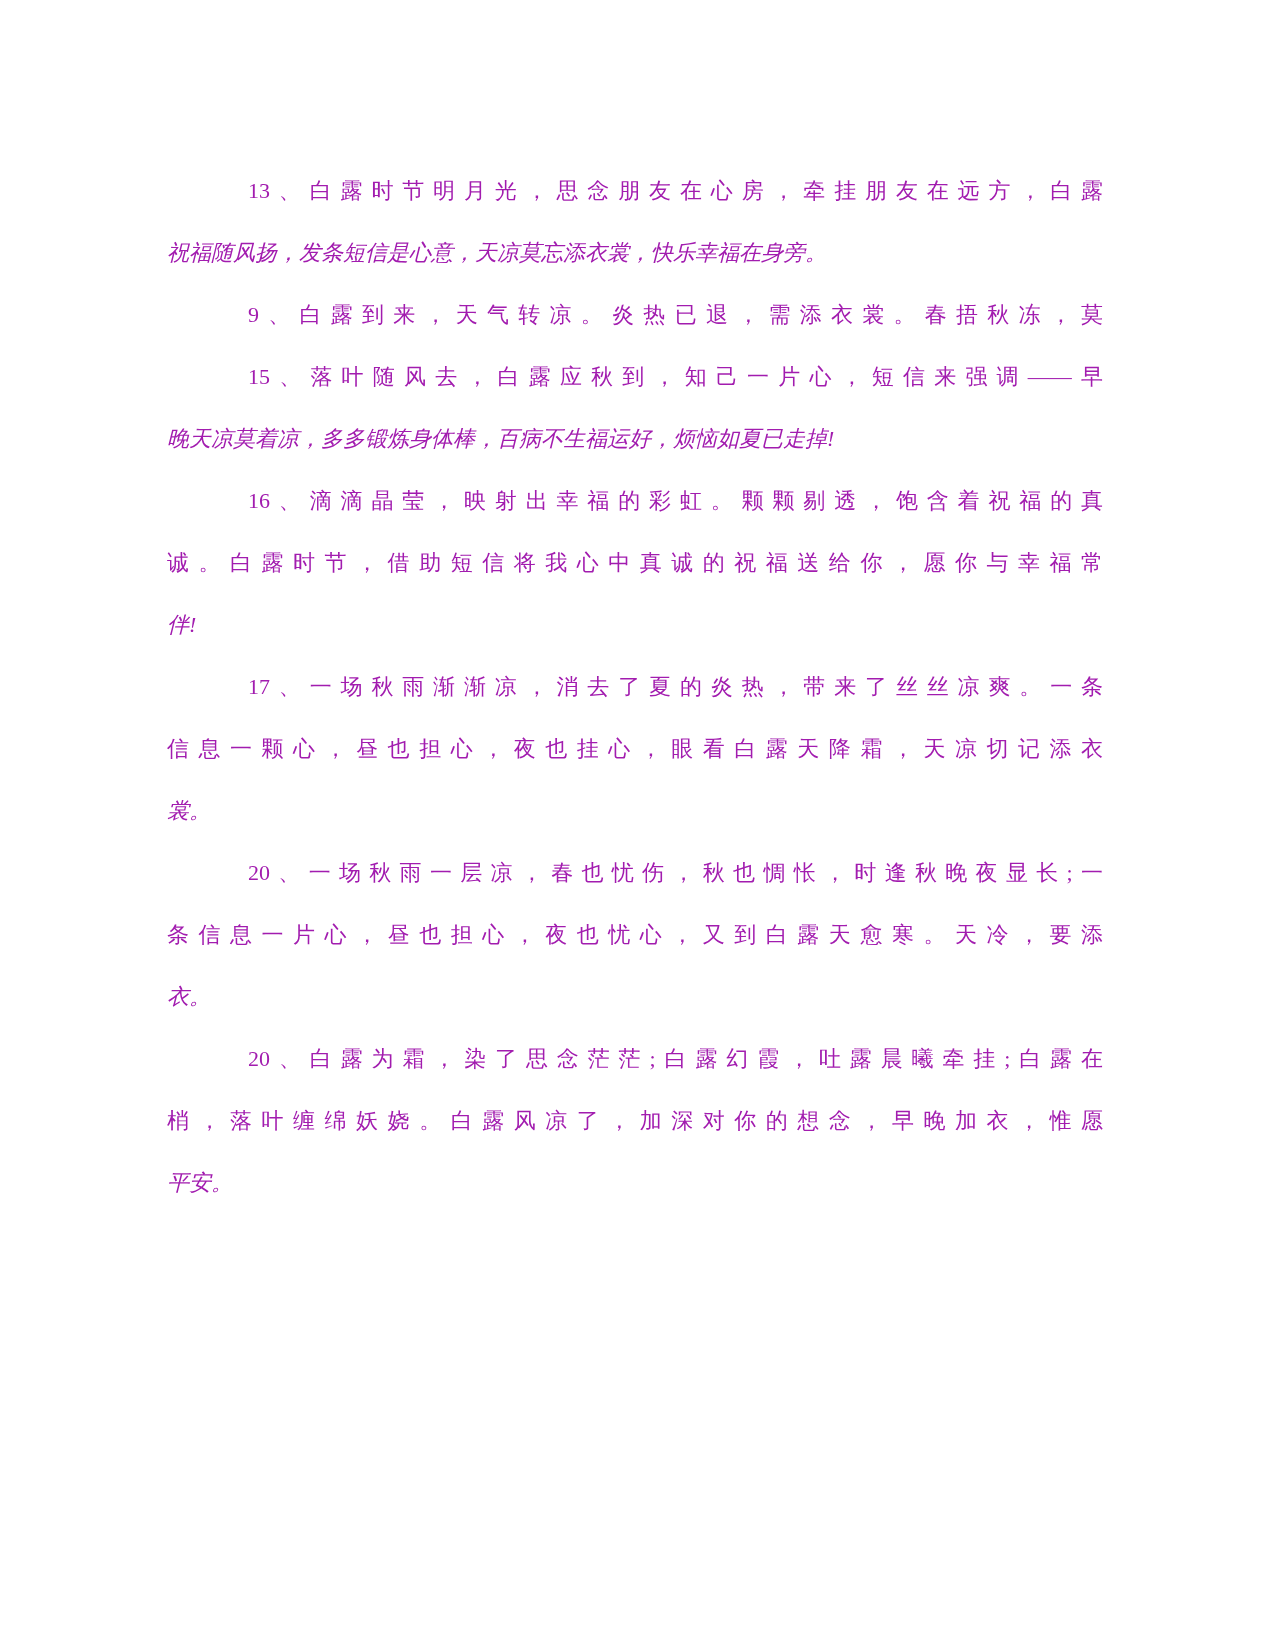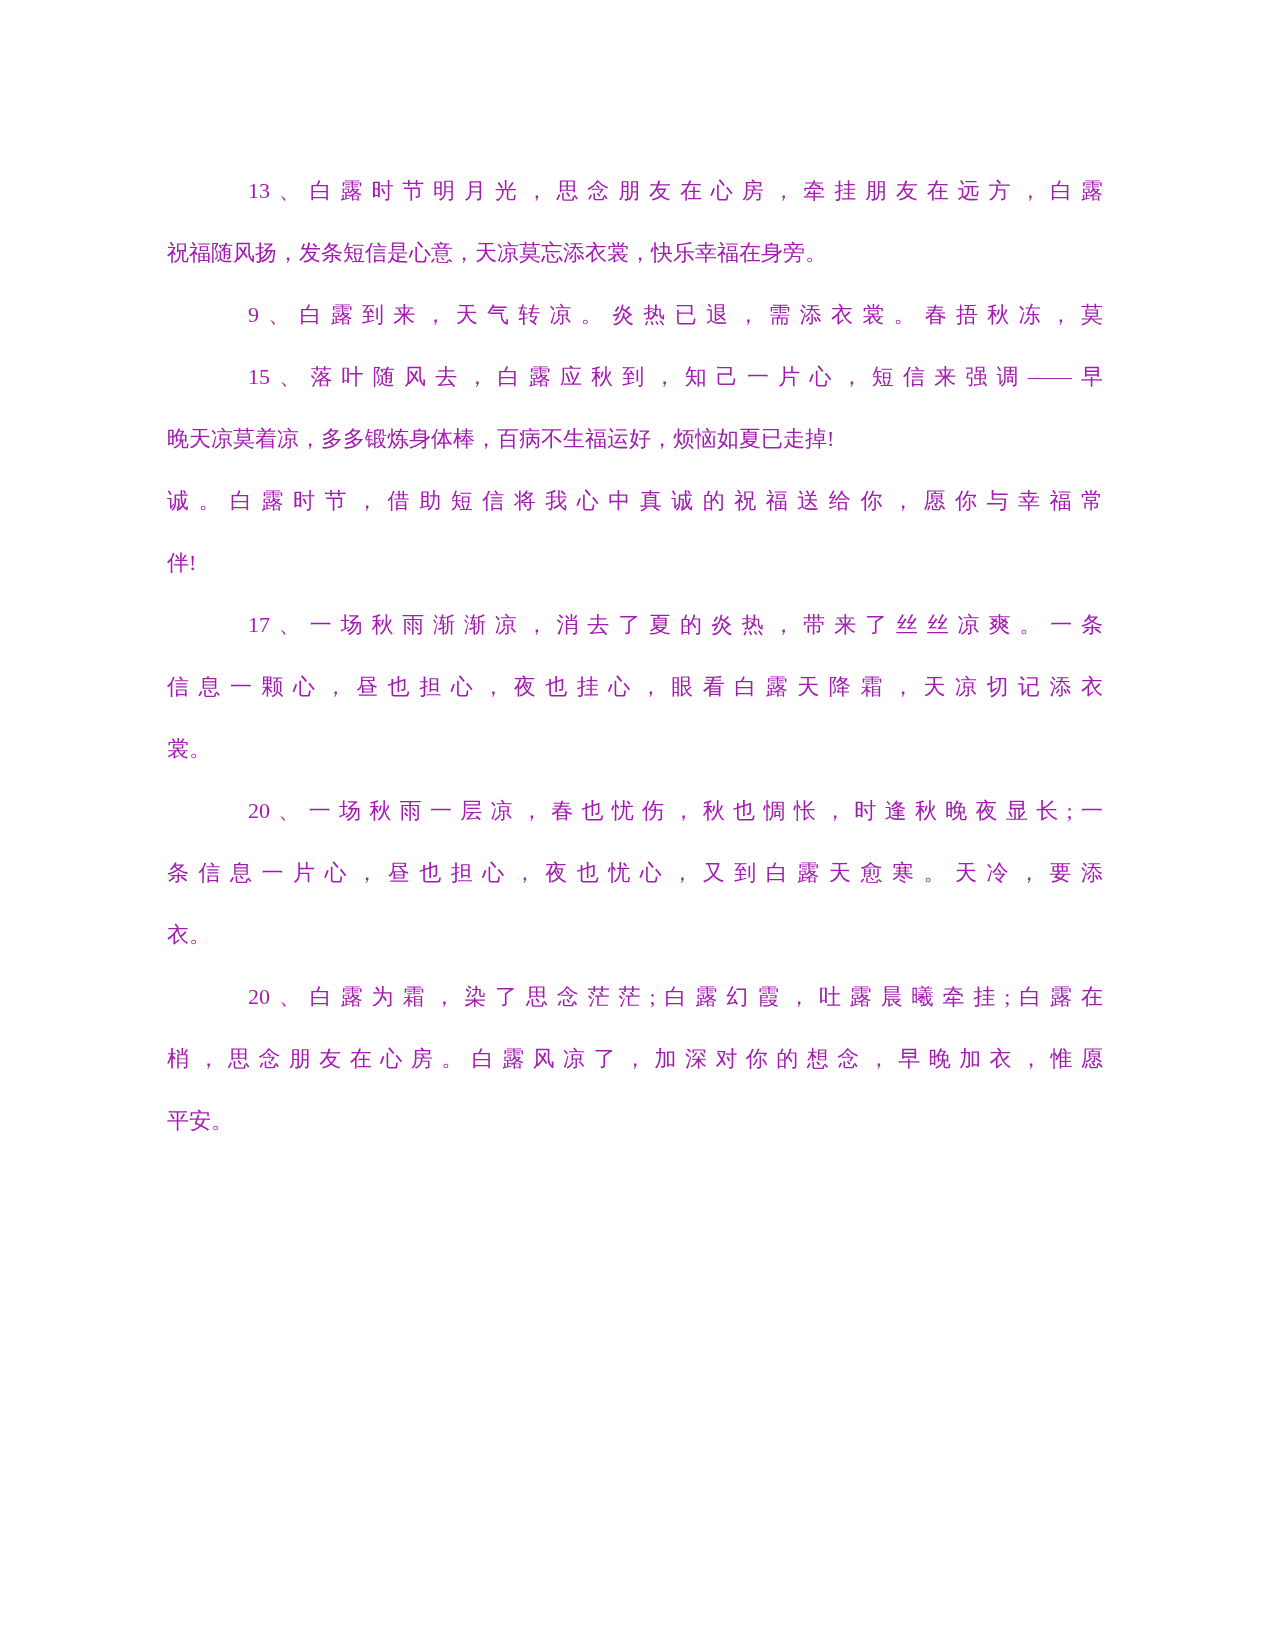--- a/index.html
+++ b/index.html
@@ -33,20 +33,21 @@
     font-weight: 400;
     text-align: justify;
     text-align-last: justify;
     overflow: hidden;
   }
   .line.first {
     padding-left: 81px;
   }
   .line.last {
     text-align-last: left;
+    font-style: italic;
   }
 </style>
 </head>
 <body>
 
 <div class="page">
   <div class="content">
 
     <div class="para">
       <div class="line first">13、白露时节明月光，思念朋友在心房，牵挂朋友在远方，白露</div>
@@ -56,37 +57,38 @@
     <div class="para">
       <div class="line first">9、白露到来，天气转凉。炎热已退，需添衣裳。春捂秋冻，莫</div>
     </div>
 
     <div class="para">
       <div class="line first">15、落叶随风去，白露应秋到，知己一片心，短信来强调——早</div>
       <div class="line last">晚天凉莫着凉，多多锻炼身体棒，百病不生福运好，烦恼如夏已走掉!</div>
     </div>
 
     <div class="para">
+      <div class="line first">16、滴滴晶莹，映射出幸福的彩虹。颗颗剔透，饱含着祝福的真</div>
       <div class="line">诚。白露时节，借助短信将我心中真诚的祝福送给你，愿你与幸福常</div>
       <div class="line last">伴!</div>
     </div>
 
     <div class="para">
       <div class="line first">17、一场秋雨渐渐凉，消去了夏的炎热，带来了丝丝凉爽。一条</div>
       <div class="line">信息一颗心，昼也担心，夜也挂心，眼看白露天降霜，天凉切记添衣</div>
       <div class="line last">裳。</div>
     </div>
 
     <div class="para">
       <div class="line first">20、一场秋雨一层凉，春也忧伤，秋也惆怅，时逢秋晚夜显长;一</div>
       <div class="line">条信息一片心，昼也担心，夜也忧心，又到白露天愈寒。天冷，要添</div>
       <div class="line last">衣。</div>
     </div>
 
 
     <div class="para">
       <div class="line first">20、白露为霜，染了思念茫茫;白露幻霞，吐露晨曦牵挂;白露在</div>
-      <div class="line">梢，思念朋友在心房。白露风凉了，加深对你的想念，早晚加衣，惟愿</div>
+      <div class="line">梢，落叶缠绵妖娆。白露风凉了，加深对你的想念，早晚加衣，惟愿</div>
       <div class="line last">平安。</div>
     </div>
 
   </div>
 </div>
 
 </body></html>

